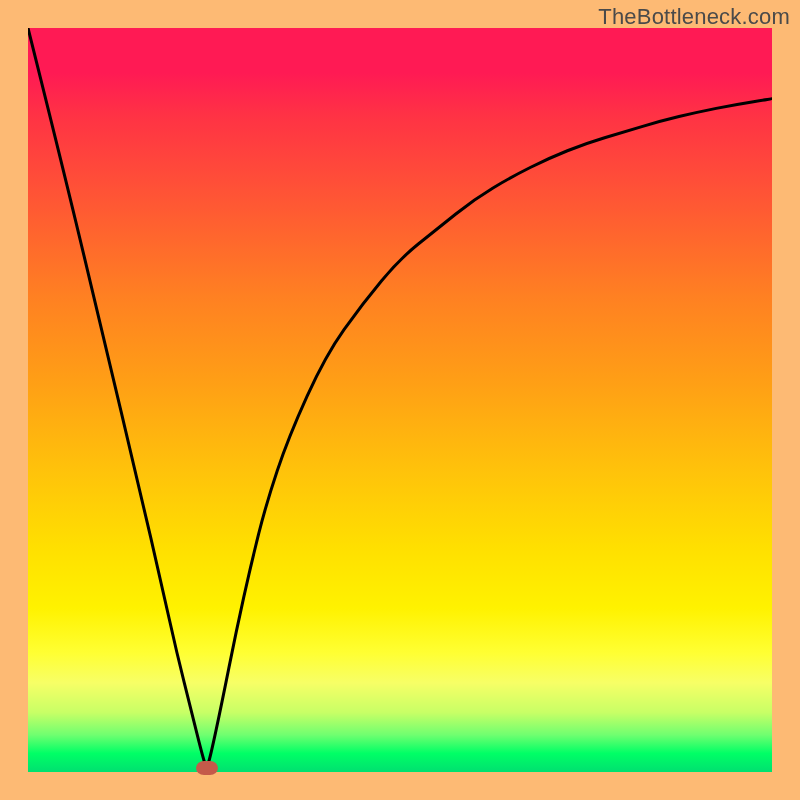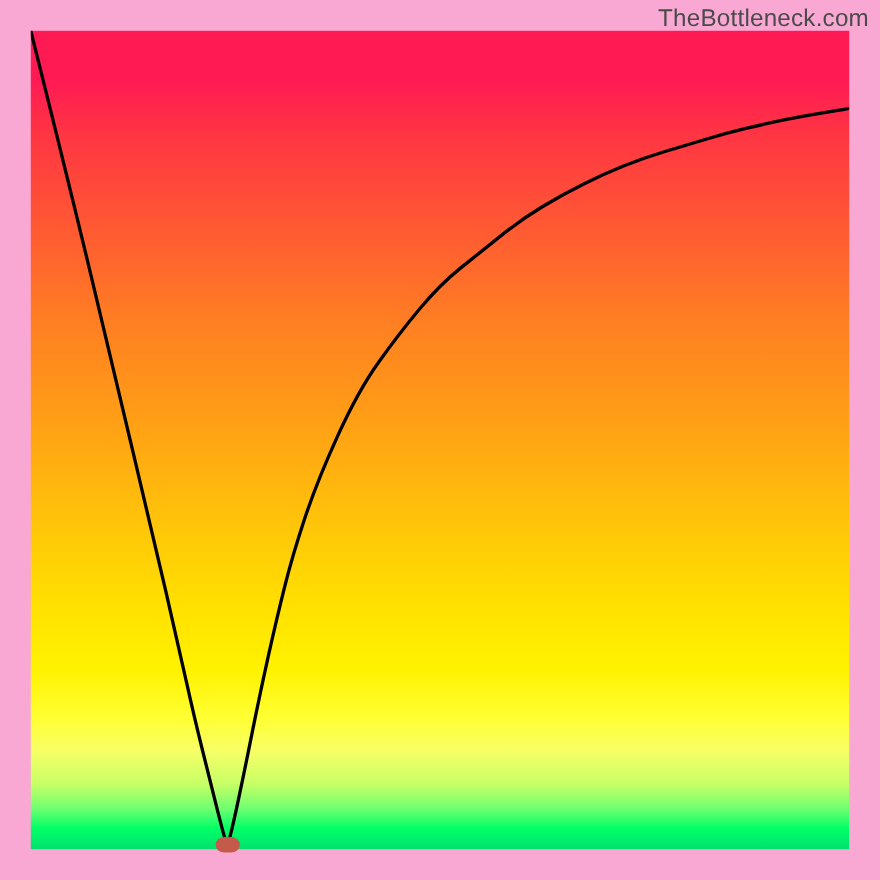--- a/index.html
+++ b/index.html
@@ -8,21 +8,21 @@
     width: 800px;
     height: 800px;
     background: #000;
     font-family: Arial, Helvetica, sans-serif;
     overflow: hidden;
   }
   .frame {
     position: relative;
     width: 800px;
     height: 800px;
-    background: #f9a8d4;
+    background: #fdba74;
   }
   .plot {
     position: absolute;
     left: 28px;
     top: 28px;
     width: 744px;
     height: 744px;
     background: linear-gradient(to bottom,
       #ff1a54 0%,
       #ff1a54 6%,

